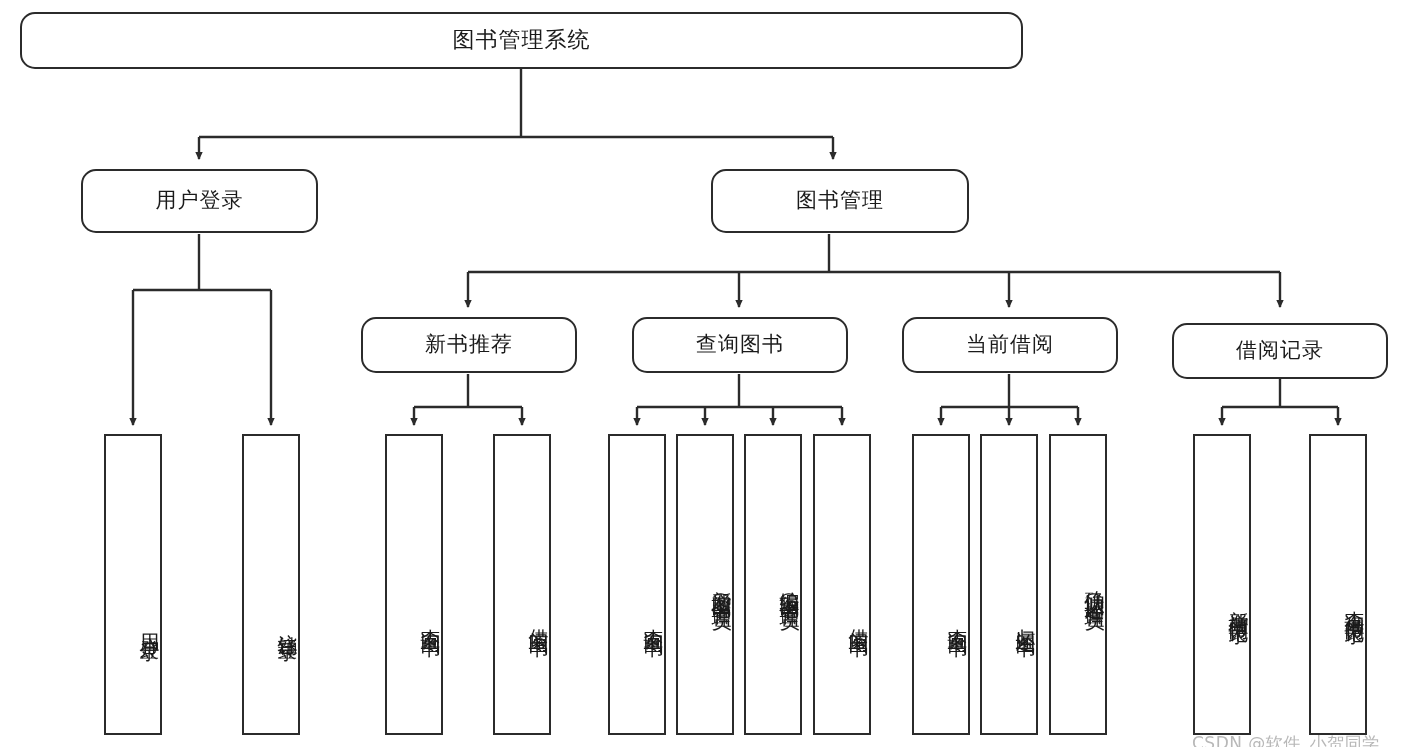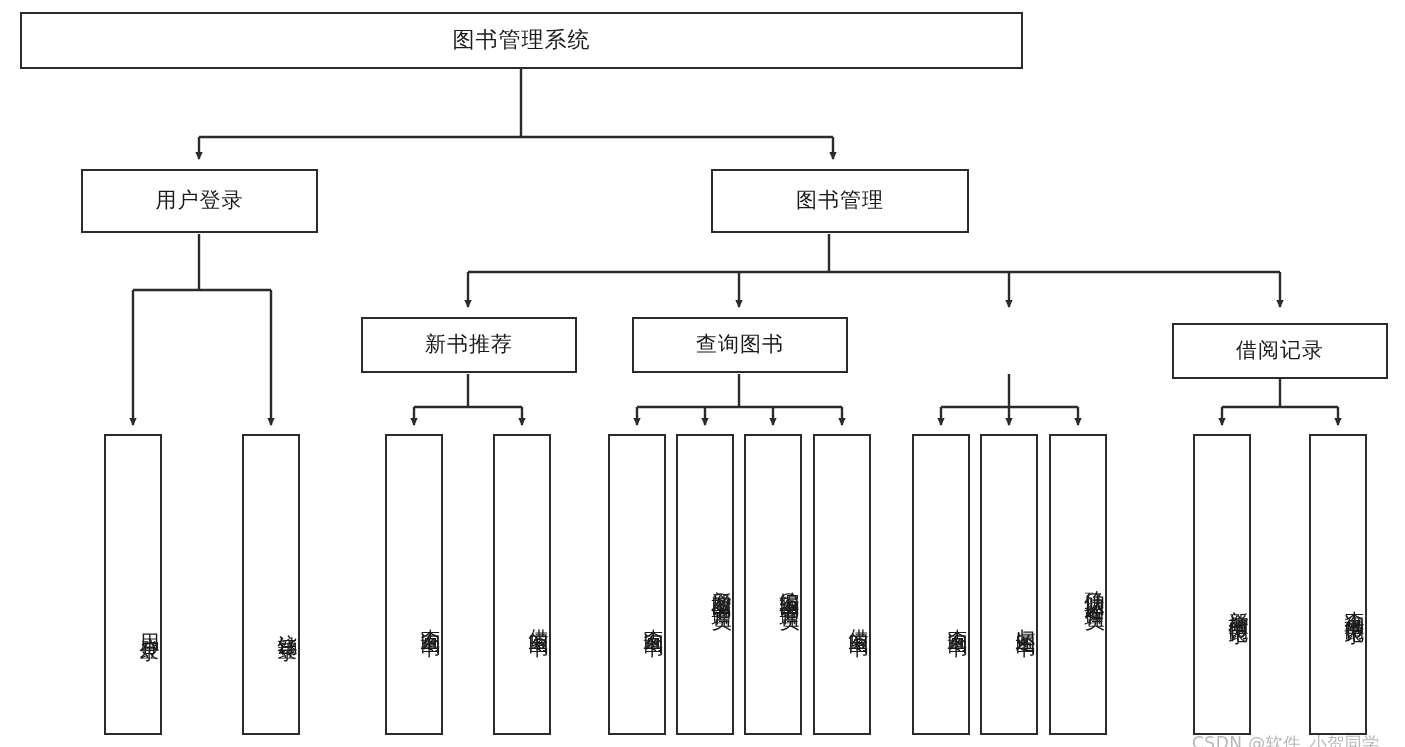--- a/index.html
+++ b/index.html
@@ -34,20 +34,21 @@
     display: flex;
     align-items: center;
     justify-content: center;
     color: #1a1a1a;
     z-index: 2;
   }
   .node-h {
     font-size: 21px;
     letter-spacing: 1px;
     line-height: 1.2;
+    border-radius: 15px;
   }
   .node-root {
     font-size: 22px;
   }
   .node-v {
     font-size: 20px;
     writing-mode: vertical-rl;
     text-orientation: upright;
     align-items: flex-start;
     justify-content: center;
@@ -142,20 +143,23 @@
   </div>
 
   <div class="node node-h" style="left:361px; top:317px; width:216px; height:56px;">
     <span>新书推荐</span>
   </div>
 
   <div class="node node-h" style="left:632px; top:317px; width:216px; height:56px;">
     <span>查询图书</span>
   </div>
 
+  <div class="node node-h" style="left:902px; top:317px; width:216px; height:56px;">
+    <span>当前借阅</span>
+  </div>
 
   <div class="node node-h" style="left:1172px; top:323px; width:216px; height:56px;">
     <span>借阅记录</span>
   </div>
 
   <div class="node node-v" style="left:104px; top:434px; width:58px; height:301px; padding-top:78px;">
     <span class="vlabel">用户登录</span>
   </div>
   <div class="node node-v" style="left:242px; top:434px; width:58px; height:301px; padding-top:78px;">
     <span class="vlabel">注销登录</span>

